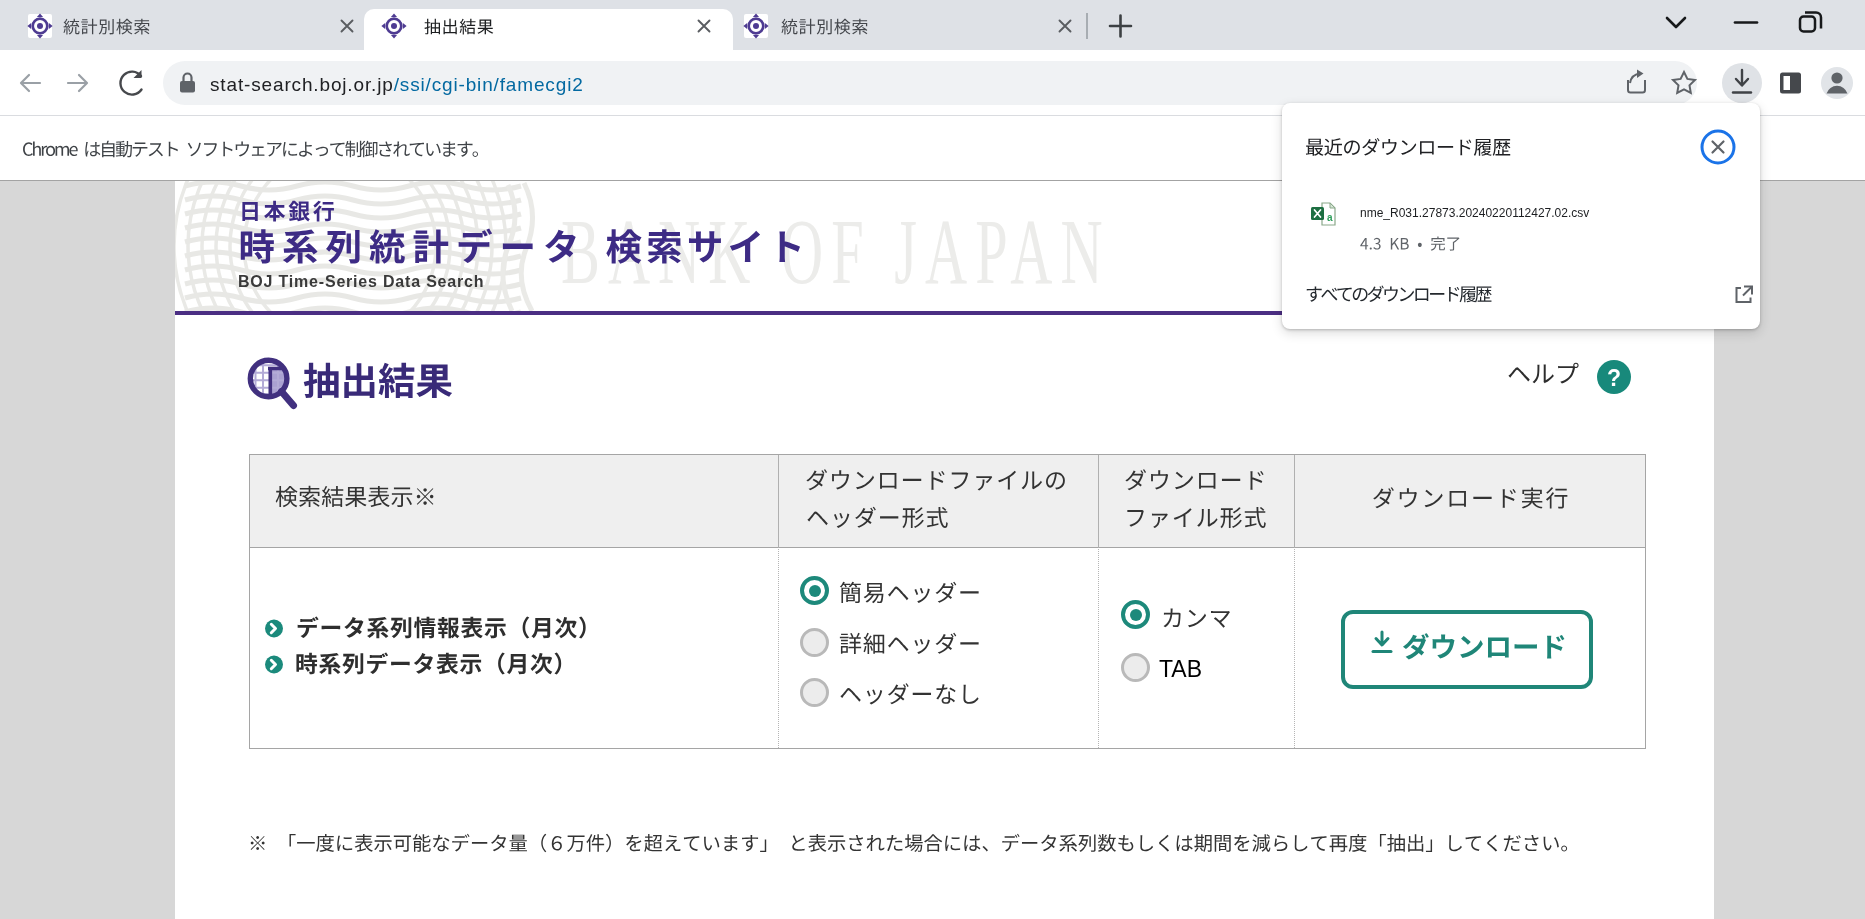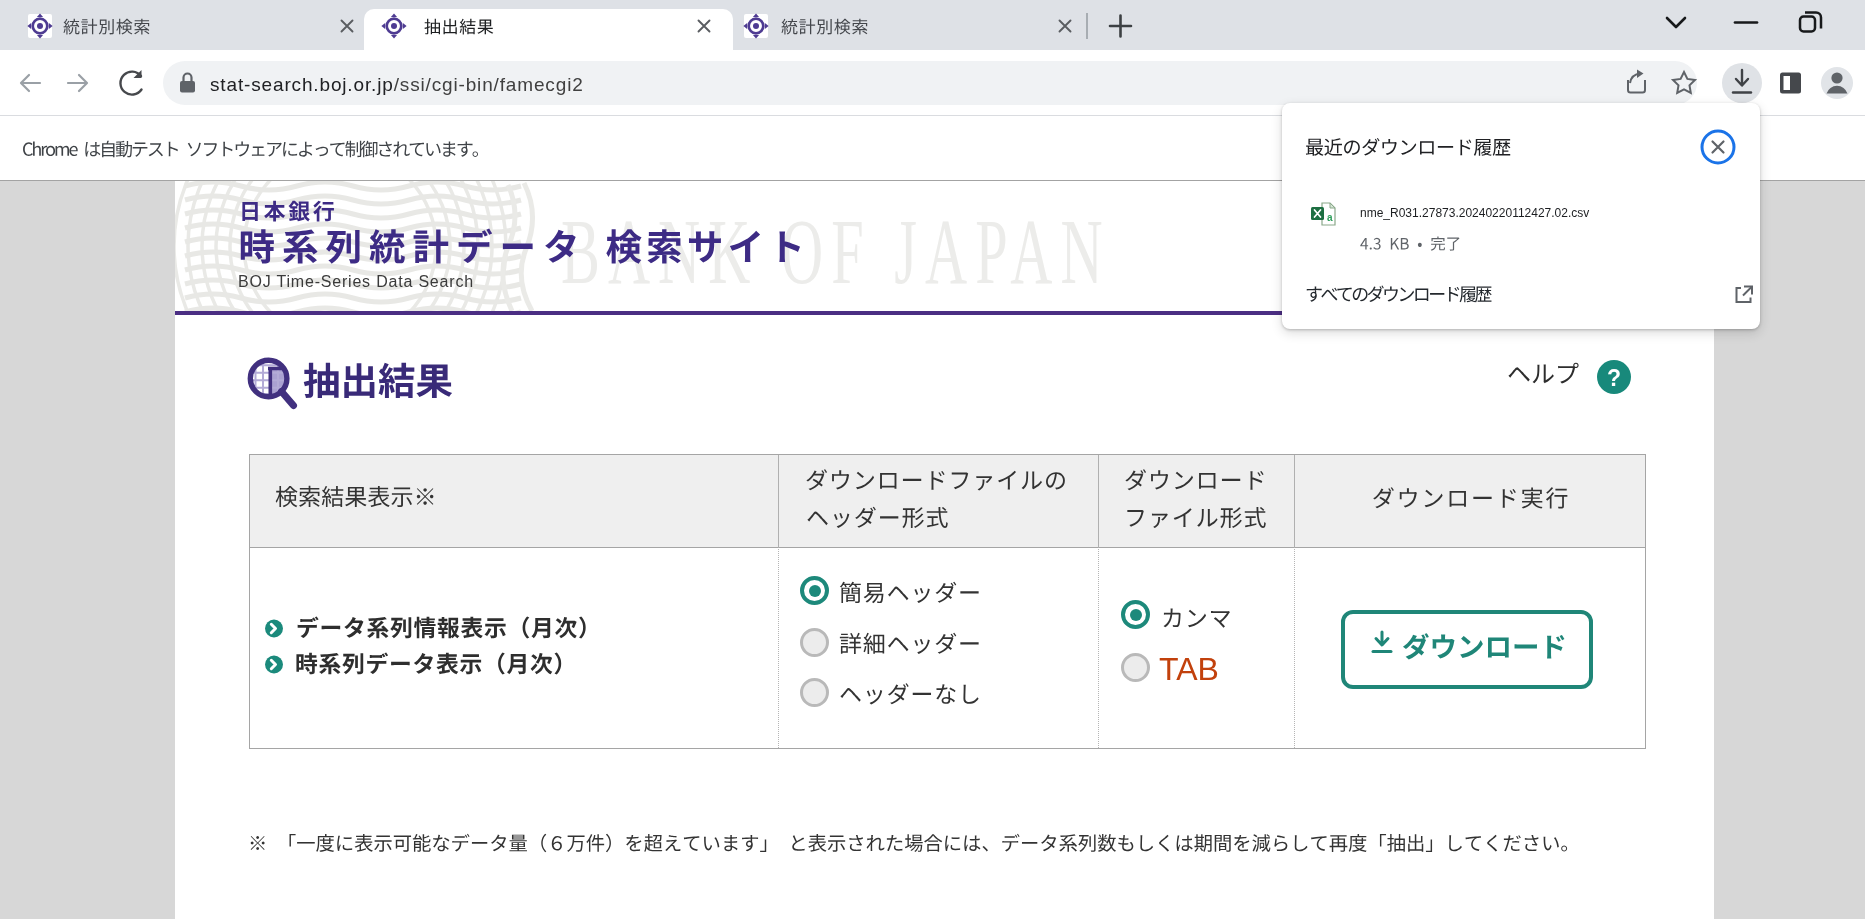--- a/index.html
+++ b/index.html
@@ -4,21 +4,21 @@
 html,body{width:1865px;height:919px;overflow:hidden;background:#fff;font-family:"Liberation Sans",sans-serif;position:relative}
 .a{position:absolute}
 </style></head><body>
 
 <div class="a" style="left:0;top:0;width:1865px;height:50px;background:#dee1e6"></div>
 <div class="a" style="left:364px;top:9px;width:369px;height:41px;background:#fff;border-radius:10px 10px 0 0"></div>
 
 <div class="a" style="left:0;top:50px;width:1865px;height:65px;background:#fff"></div>
 <div class="a" style="left:163px;top:61px;width:1534px;height:44px;border-radius:22px;background:#f0f2f4"></div>
 <div class="a" style="left:1722px;top:63px;width:40px;height:40px;border-radius:50%;background:#dfe2e6"></div>
-<div class="a" style="left:210px;top:74px;font-size:19px;color:#202124;letter-spacing:.85px">stat-search.boj.or.jp<span style="color:#404040">/ssi/cgi-bin/famecgi2</span></div>
+<div class="a" style="left:210px;top:74px;font-size:19px;color:#202124;letter-spacing:.85px">stat-search.boj.or.jp<span style="color:#0369a1">/ssi/cgi-bin/famecgi2</span></div>
 
 <div class="a" style="left:0;top:115px;width:1865px;height:66px;background:#fff;border-top:1px solid #dadce0;border-bottom:1px solid #a3a3a3"></div>
 
 <div class="a" style="left:0;top:181px;width:1865px;height:738px;background:#d7d7d7"></div>
 <div class="a" style="left:175px;top:181px;width:1539px;height:738px;background:#fff">
     <svg width="1539" height="133" viewBox="0 0 1539 133" style="position:absolute;left:0;top:0">
       <defs>
         <clipPath id="wmclip">
           <rect x="0" y="0" width="1539" height="133"></rect>
         </clipPath>
@@ -46,42 +46,42 @@
             <path d="M185 312 q28 -8 56 0 t56 0 t56 0 t56 0 t56 0 t56 0"></path>
           </g>
           <g fill="none" stroke="#eaeae7" stroke-width="5">
             <path d="M508 185 q14 30 0 62 q-12 30 4 64"></path>
             <path d="M524 183 q16 32 2 66 q-12 30 6 62"></path>
           </g>
         </g>
       </g>
     </svg>
 <div class="a" style="left:386px;top:16px;font-family:'Liberation Serif',serif;font-size:94px;letter-spacing:13px;color:#ececea;transform:scale(.62,1);transform-origin:0 0;white-space:nowrap">BANK OF JAPAN</div>
-<div class="a" style="left:63px;top:92px;font-size:16px;font-weight:normal;letter-spacing:.8px;color:#3a3a3a">BOJ Time-Series Data Search</div>
+<div class="a" style="left:63px;top:92px;font-size:16px;font-weight:bold;letter-spacing:.8px;color:#3a3a3a">BOJ Time-Series Data Search</div>
 <div class="a" style="left:0;top:130px;width:1539px;height:4px;background:#4b2e83"></div>
 </div>
 
 <div class="a" style="left:249px;top:454px;width:1397px;height:295px;border:1px solid #a5a5a5;background:#fff">
  <div class="a" style="left:0;top:0;width:1395px;height:93px;background:#efefef;border-bottom:1px solid #a5a5a5"></div>
  <div class="a" style="left:528px;top:0;width:1px;height:93px;background:#b0b0b0"></div>
  <div class="a" style="left:848px;top:0;width:1px;height:93px;background:#b0b0b0"></div>
  <div class="a" style="left:1044px;top:0;width:1px;height:93px;background:#b0b0b0"></div>
  <div class="a" style="left:528px;top:94px;width:0;height:199px;border-left:1px dotted #b5b5b5"></div>
  <div class="a" style="left:848px;top:94px;width:0;height:199px;border-left:1px dotted #b5b5b5"></div>
  <div class="a" style="left:1044px;top:94px;width:0;height:199px;border-left:1px dotted #b5b5b5"></div>
 </div>
 
 <div class="a" style="left:800px;top:576px;width:29px;height:29px;border-radius:50%;border:4.5px solid #1d897b;background:#fff"></div>
 <div class="a" style="left:808.5px;top:584.5px;width:12px;height:12px;border-radius:50%;background:#1d897b"></div>
 <div class="a" style="left:800px;top:627.5px;width:29px;height:29px;border-radius:50%;border:3px solid #b9b9b9;background:#ececec"></div>
 <div class="a" style="left:800px;top:678px;width:29px;height:29px;border-radius:50%;border:3px solid #b9b9b9;background:#ececec"></div>
 <div class="a" style="left:1121px;top:600px;width:29px;height:29px;border-radius:50%;border:4.5px solid #1d897b;background:#fff"></div>
 <div class="a" style="left:1129.5px;top:608.5px;width:12px;height:12px;border-radius:50%;background:#1d897b"></div>
 <div class="a" style="left:1121px;top:652.5px;width:29px;height:29px;border-radius:50%;border:3px solid #b9b9b9;background:#ececec"></div>
-<div class="a" style="left:1159px;top:661px;font-size:32px;line-height:16px;color:#c2410c">TAB</div>
+<div class="a" style="left:1159px;top:661px;font-size:23px;line-height:16px;color:#000000">TAB</div>
 
 <div class="a" style="left:1341px;top:610px;width:252px;height:79px;background:#fff;border:4px solid #1f8678;border-radius:12px"></div>
 
 <div class="a" style="left:1282px;top:103px;width:478px;height:226px;background:#fff;border-radius:8px;box-shadow:0 1px 3px rgba(0,0,0,.22),0 4px 12px rgba(0,0,0,.14)"></div>
 <div class="a" style="left:1360px;top:206px;font-size:12px;color:#1c1e21">nme_R031.27873.20240220112427.02.csv</div>
 <svg class="a" style="left:0;top:0" width="1865" height="919" viewBox="0 0 1865 919">
 <rect x="28" y="14" width="24" height="24" rx="2" fill="#fff"></rect>
     <circle cx="40" cy="26" r="7.3" fill="none" stroke="#4e3b92" stroke-width="2.7"></circle>
     <circle cx="40" cy="26" r="3" fill="#4e3b92"></circle>
     <polygon points="36.9,17.1 43.1,17.1 40,13.4" fill="#4e3b92"></polygon>

